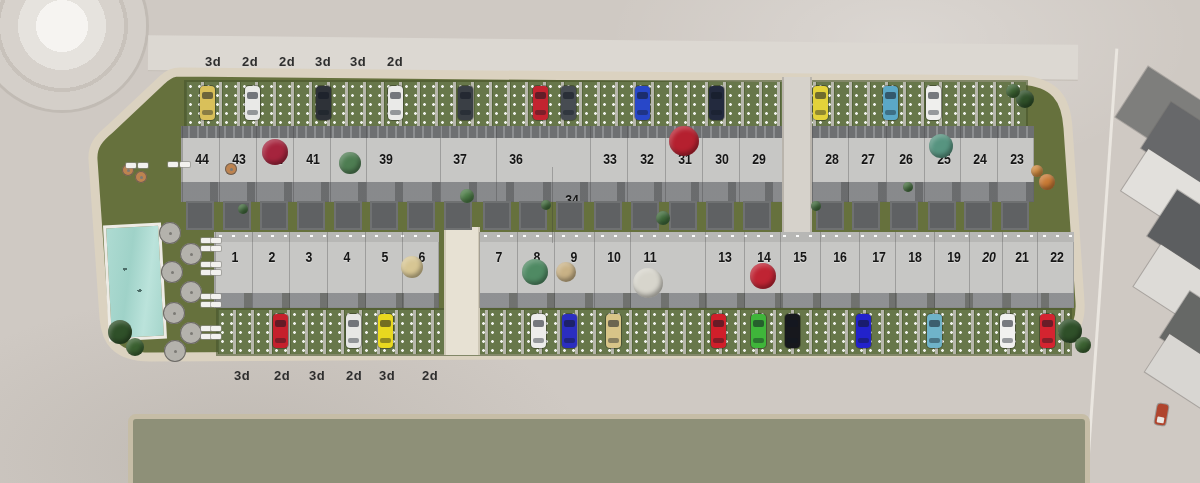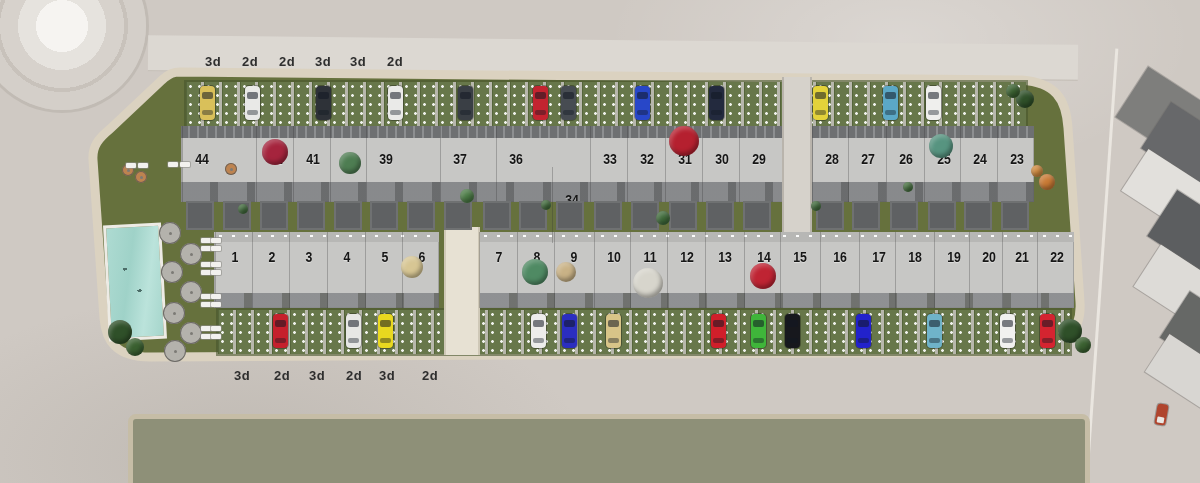--- a/index.html
+++ b/index.html
@@ -115,20 +115,23 @@
     <div class="road-label" style="left: 395px; top: 61px;">2d</div>
     <div class="road-label" style="left: 242px; top: 375px;">3d</div>
     <div class="road-label" style="left: 282px; top: 375px;">2d</div>
     <div class="road-label" style="left: 317px; top: 375px;">3d</div>
     <div class="road-label" style="left: 354px; top: 375px;">2d</div>
     <div class="road-label" style="left: 387px; top: 375px;">3d</div>
     <div class="road-label" style="left: 430px; top: 375px;">2d</div>
     <div class="unit-cell cell-top" style="left: 182px;">
       <span class="unit-number">44</span>
     </div>
+    <div class="unit-cell cell-top" style="left: 219px;">
+      <span class="unit-number">43</span>
+    </div>
     <div class="unit-cell cell-top" style="left: 256px;">
       <span class="unit-number">42</span>
     </div>
     <div class="unit-cell cell-top" style="left: 293px;">
       <span class="unit-number">41</span>
     </div>
     <div class="unit-cell cell-top" style="left: 330px;">
       <span class="unit-number">40</span>
     </div>
     <div class="unit-cell cell-top" style="left: 366px;">
@@ -202,23 +205,20 @@
     </div>
     <div class="unit-cell cell-bottom" style="left: 554px;">
       <span class="unit-number">9</span>
     </div>
     <div class="unit-cell cell-bottom" style="left: 594px;">
       <span class="unit-number">10</span>
     </div>
     <div class="unit-cell cell-bottom" style="left: 630px;">
       <span class="unit-number">11</span>
     </div>
-    <div class="unit-cell cell-bottom" style="left: 667px;">
-      <span class="unit-number">12</span>
-    </div>
     <div class="unit-cell cell-bottom" style="left: 705px;">
       <span class="unit-number">13</span>
     </div>
     <div class="unit-cell cell-bottom" style="left: 744px;">
       <span class="unit-number">14</span>
     </div>
     <div class="unit-cell cell-bottom" style="left: 780px;">
       <span class="unit-number">15</span>
     </div>
     <div class="unit-cell cell-bottom" style="left: 820px;">
@@ -226,21 +226,21 @@
     </div>
     <div class="unit-cell cell-bottom" style="left: 859px;">
       <span class="unit-number">17</span>
     </div>
     <div class="unit-cell cell-bottom" style="left: 895px;">
       <span class="unit-number">18</span>
     </div>
     <div class="unit-cell cell-bottom" style="left: 934px;">
       <span class="unit-number">19</span>
     </div>
-    <div class="unit-cell cell-bottom" style="left: 969px;">
+    <div class="unit-cell cell-bottom" style="left: 969px; font-style: italic;">
       <span class="unit-number">20</span>
     </div>
     <div class="unit-cell cell-bottom" style="left: 1002px;">
       <span class="unit-number">21</span>
     </div>
     <div class="unit-cell cell-bottom" style="left: 1037px;">
       <span class="unit-number">22</span>
     </div>
     <div class="patio" style="left: 186px;"></div>
     <div class="patio" style="left: 223px;"></div>

